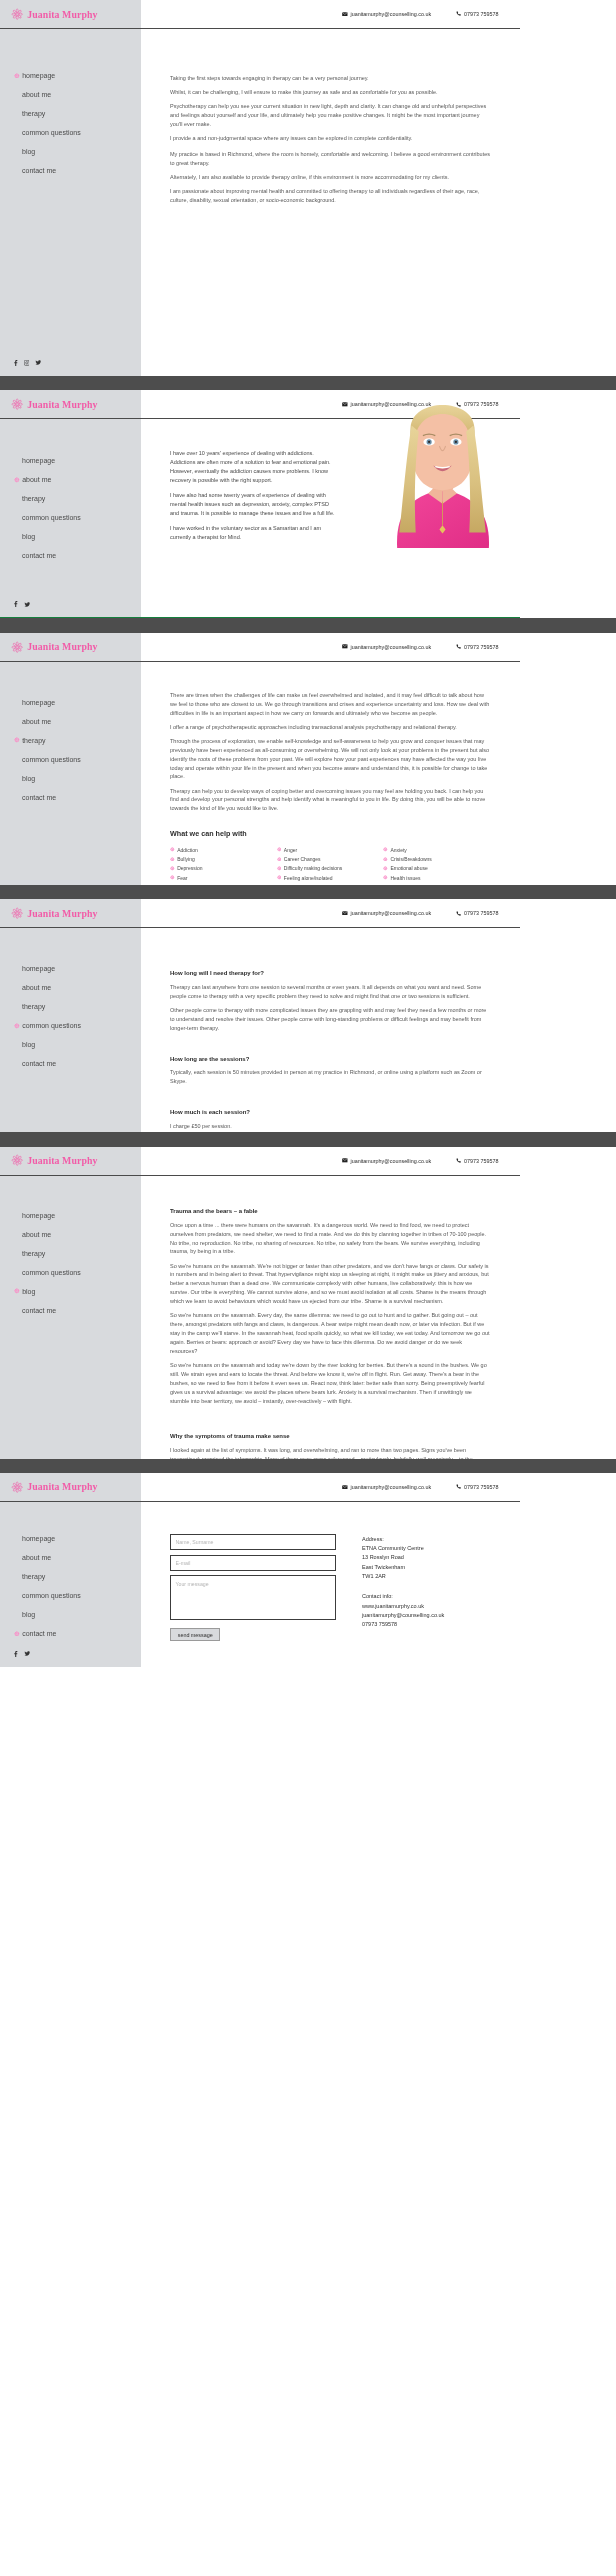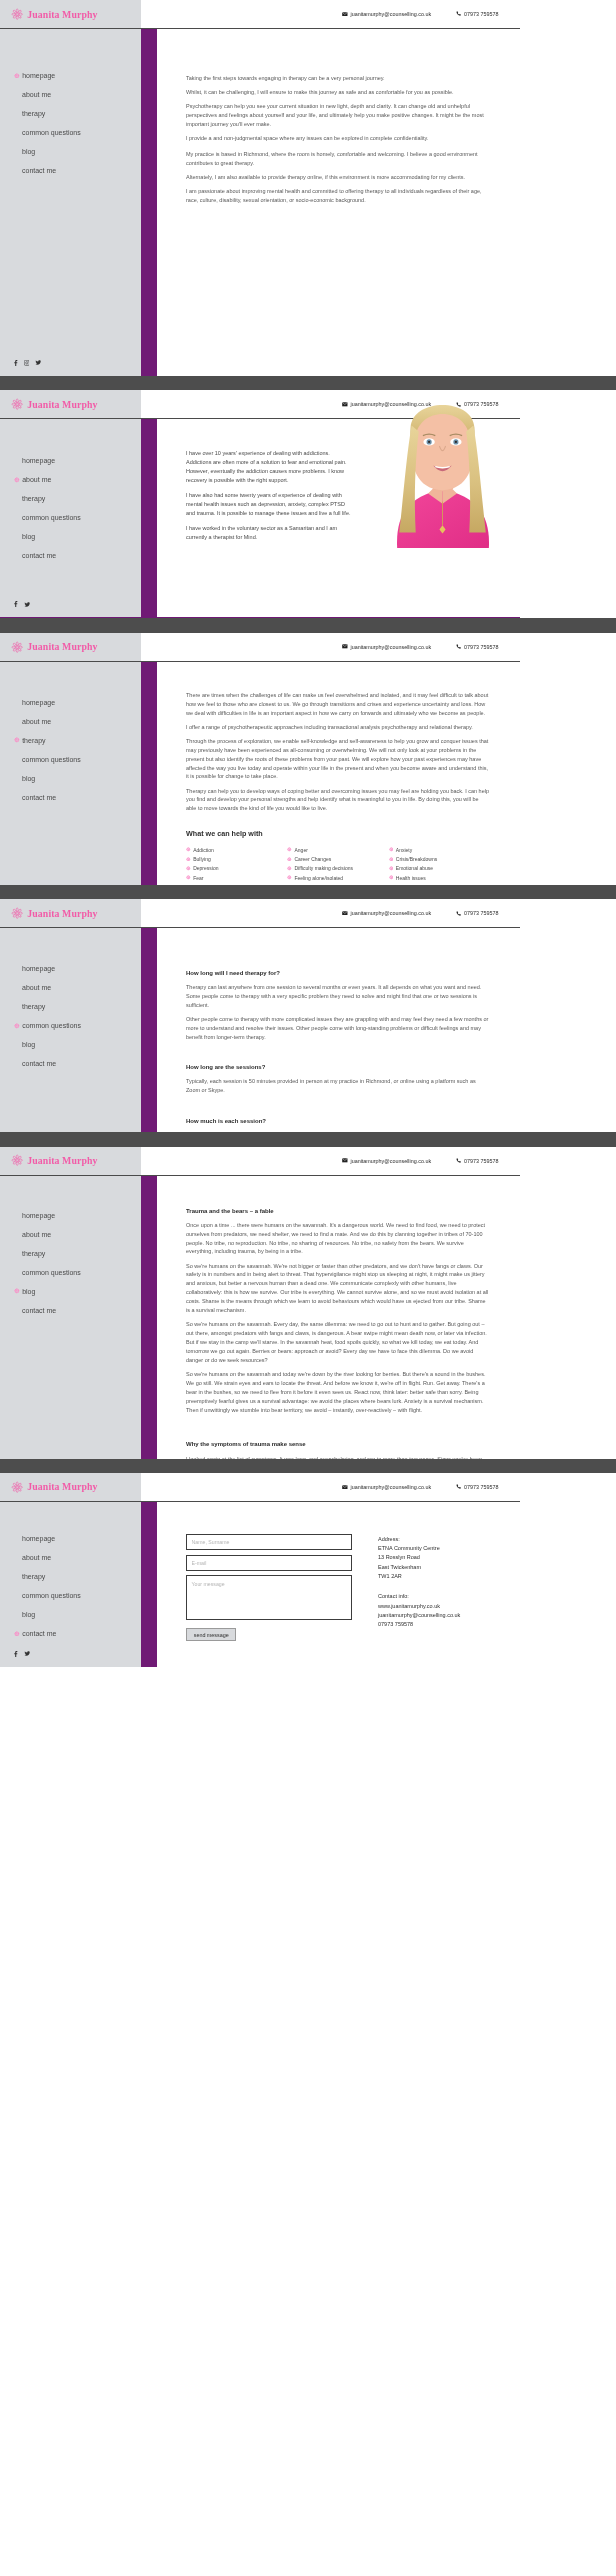--- a/index.html
+++ b/index.html
@@ -5,21 +5,21 @@
   * { box-sizing: border-box; margin: 0; padding: 0; }
   html, body {
     width: 616px;
     background: #ffffff;
     font-family: "Liberation Sans", sans-serif;
   }
   body { width: 616px; }
 
   .panel {
     width: 520px;
-    background: #701a75;
+    background: #15803d;
     position: relative;
     overflow: hidden;
   }
   .gap {
     width: 616px;
     background: #4d4d4d;
   }
 
   
   .topbar {
@@ -92,21 +92,20 @@
     display: flex;
     gap: 5.7px;
     align-items: center;
   }
   .social span { cursor: pointer; display: block; }
 
   .content {
     flex: 1;
     background: #ffffff;
     padding: 27px 30px 15.5px 29px;
-    margin-left: 16px;
   }
   .content p {
     font-size: 5.5px;
     line-height: 1.62;
     color: #585858;
     margin-bottom: 5.2px;
   }
   .content p.spaced { margin-top: 7.2px; }
 
   h3.section-title {

